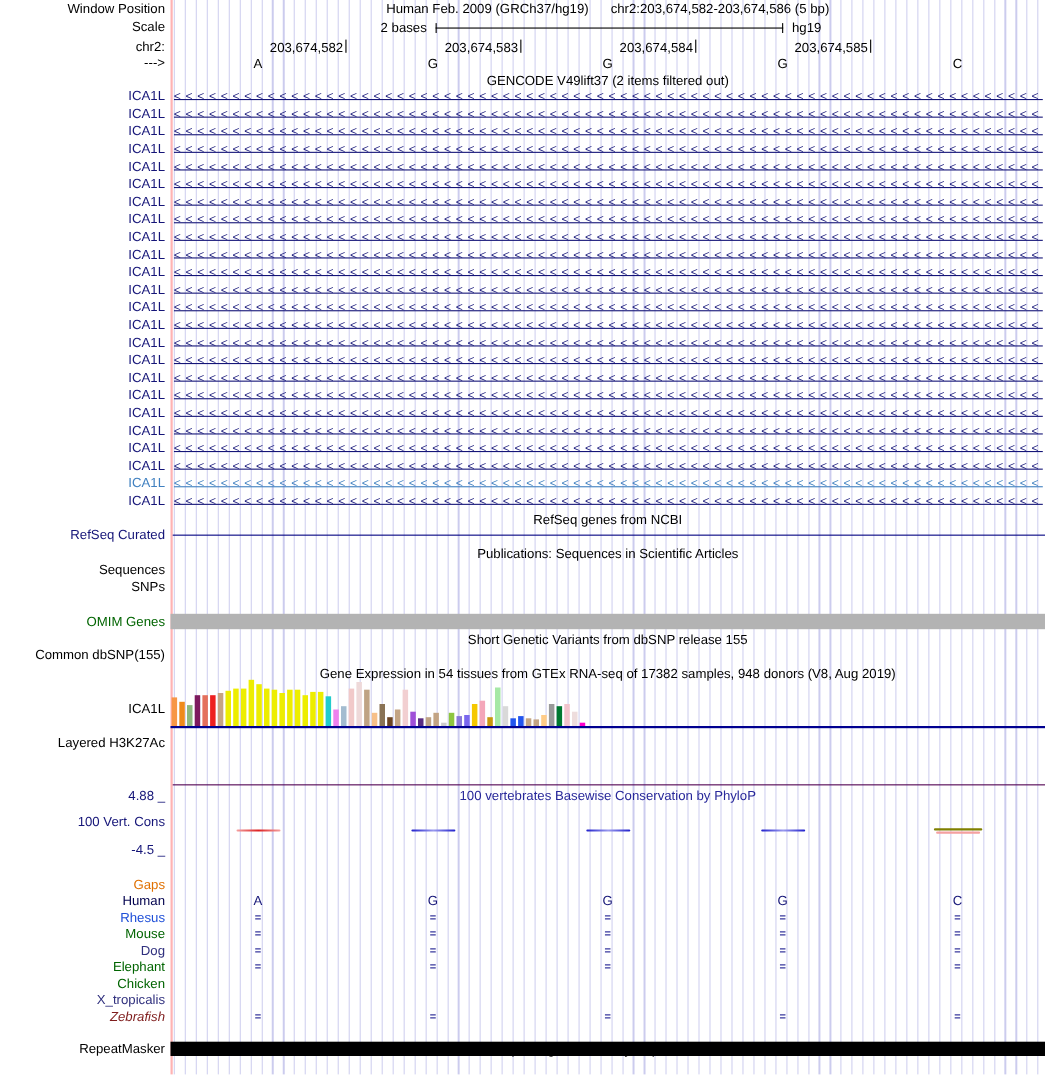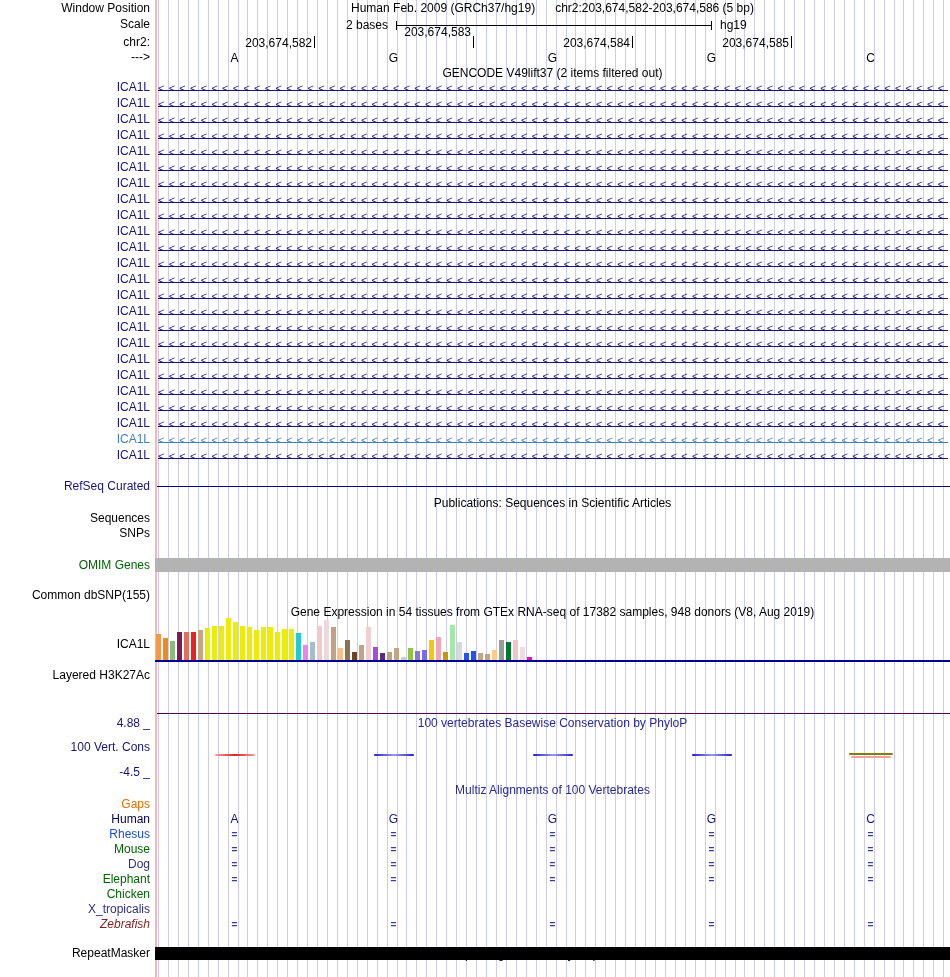--- a/index.html
+++ b/index.html
@@ -46,21 +46,21 @@
   <div class="coordlbl" style="left:290px;top:18px;width:98px">2 bases</div>
   <div style="position:absolute;left:396px;top:25px;width:316px;height:1px;background:#000"></div>
   <div class="tick" style="left:396px;top:21px;height:9px"></div>
   <div class="tick" style="left:711px;top:21px;height:9px"></div>
   <div class="coordlbl" style="left:720px;top:18px;text-align:left">hg19</div>
 
   <div class="lbl" style="top:35px">chr2:</div>
   <div id="coord-row">
       <div class="coordlbl" style="left: 212px; top: 36px; width: 100px;">203,674,582</div>
       <div class="tick" style="left: 314px; top: 36px; height: 12px;"></div>
-      <div class="coordlbl" style="left: 371px; top: 25px; width: 100px;">203,674,583</div>
+      <div class="coordlbl" style="left: 371px; top: 36px; width: 100px;">203,674,583</div>
       <div class="tick" style="left: 473px; top: 36px; height: 12px;"></div>
       <div class="coordlbl" style="left: 530px; top: 36px; width: 100px;">203,674,584</div>
       <div class="tick" style="left: 632px; top: 36px; height: 12px;"></div>
       <div class="coordlbl" style="left: 689px; top: 36px; width: 100px;">203,674,585</div>
       <div class="tick" style="left: 791px; top: 36px; height: 12px;"></div>
     </div>
 
   <div class="lbl" style="top:50px">---&gt;</div>
   <div id="base-row">
       <div class="basecell" style="left: 221.5px; top: 51px;">A</div>
@@ -91,30 +91,32 @@
       <div class="gene-row" style="top: 336px;"><span>&lt; &lt; &lt; &lt; &lt; &lt; &lt; &lt; &lt; &lt; &lt; &lt; &lt; &lt; &lt; &lt; &lt; &lt; &lt; &lt; &lt; &lt; &lt; &lt; &lt; &lt; &lt; &lt; &lt; &lt; &lt; &lt; &lt; &lt; &lt; &lt; &lt; &lt; &lt; &lt; &lt; &lt; &lt; &lt; &lt; &lt; &lt; &lt; &lt; &lt; &lt; &lt; &lt; &lt; &lt; &lt; &lt; &lt; &lt; &lt; &lt; &lt; &lt; &lt; &lt; &lt; &lt; &lt; &lt; &lt; &lt; &lt; &lt; &lt; &lt; &lt; &lt; &lt; &lt; &lt; &lt; &lt; &lt; &lt; &lt; &lt; &lt; &lt; &lt; &lt; &lt; &lt; &lt; &lt; &lt; &lt; &lt; &lt; &lt; &lt; &lt; &lt; &lt; &lt; &lt; &lt; &lt; &lt; &lt; &lt; &lt; &lt; &lt; &lt; &lt; &lt; &lt; &lt; &lt; &lt; &lt; &lt; &lt; &lt; &lt; &lt; &lt; &lt; &lt; &lt; &lt; &lt; &lt; &lt; &lt; &lt; &lt; &lt; &lt; &lt; &lt; &lt; &lt; &lt; &lt; &lt; &lt; &lt; &lt; &lt; &lt; &lt; &lt; &lt; &lt; &lt; &lt; &lt; &lt; &lt;</span></div>
       <div class="gene-row" style="top: 352px;"><span>&lt; &lt; &lt; &lt; &lt; &lt; &lt; &lt; &lt; &lt; &lt; &lt; &lt; &lt; &lt; &lt; &lt; &lt; &lt; &lt; &lt; &lt; &lt; &lt; &lt; &lt; &lt; &lt; &lt; &lt; &lt; &lt; &lt; &lt; &lt; &lt; &lt; &lt; &lt; &lt; &lt; &lt; &lt; &lt; &lt; &lt; &lt; &lt; &lt; &lt; &lt; &lt; &lt; &lt; &lt; &lt; &lt; &lt; &lt; &lt; &lt; &lt; &lt; &lt; &lt; &lt; &lt; &lt; &lt; &lt; &lt; &lt; &lt; &lt; &lt; &lt; &lt; &lt; &lt; &lt; &lt; &lt; &lt; &lt; &lt; &lt; &lt; &lt; &lt; &lt; &lt; &lt; &lt; &lt; &lt; &lt; &lt; &lt; &lt; &lt; &lt; &lt; &lt; &lt; &lt; &lt; &lt; &lt; &lt; &lt; &lt; &lt; &lt; &lt; &lt; &lt; &lt; &lt; &lt; &lt; &lt; &lt; &lt; &lt; &lt; &lt; &lt; &lt; &lt; &lt; &lt; &lt; &lt; &lt; &lt; &lt; &lt; &lt; &lt; &lt; &lt; &lt; &lt; &lt; &lt; &lt; &lt; &lt; &lt; &lt; &lt; &lt; &lt; &lt; &lt; &lt; &lt; &lt; &lt; &lt;</span></div>
       <div class="gene-row" style="top: 368px;"><span>&lt; &lt; &lt; &lt; &lt; &lt; &lt; &lt; &lt; &lt; &lt; &lt; &lt; &lt; &lt; &lt; &lt; &lt; &lt; &lt; &lt; &lt; &lt; &lt; &lt; &lt; &lt; &lt; &lt; &lt; &lt; &lt; &lt; &lt; &lt; &lt; &lt; &lt; &lt; &lt; &lt; &lt; &lt; &lt; &lt; &lt; &lt; &lt; &lt; &lt; &lt; &lt; &lt; &lt; &lt; &lt; &lt; &lt; &lt; &lt; &lt; &lt; &lt; &lt; &lt; &lt; &lt; &lt; &lt; &lt; &lt; &lt; &lt; &lt; &lt; &lt; &lt; &lt; &lt; &lt; &lt; &lt; &lt; &lt; &lt; &lt; &lt; &lt; &lt; &lt; &lt; &lt; &lt; &lt; &lt; &lt; &lt; &lt; &lt; &lt; &lt; &lt; &lt; &lt; &lt; &lt; &lt; &lt; &lt; &lt; &lt; &lt; &lt; &lt; &lt; &lt; &lt; &lt; &lt; &lt; &lt; &lt; &lt; &lt; &lt; &lt; &lt; &lt; &lt; &lt; &lt; &lt; &lt; &lt; &lt; &lt; &lt; &lt; &lt; &lt; &lt; &lt; &lt; &lt; &lt; &lt; &lt; &lt; &lt; &lt; &lt; &lt; &lt; &lt; &lt; &lt; &lt; &lt; &lt; &lt;</span></div>
       <div class="gene-row" style="top: 384px;"><span>&lt; &lt; &lt; &lt; &lt; &lt; &lt; &lt; &lt; &lt; &lt; &lt; &lt; &lt; &lt; &lt; &lt; &lt; &lt; &lt; &lt; &lt; &lt; &lt; &lt; &lt; &lt; &lt; &lt; &lt; &lt; &lt; &lt; &lt; &lt; &lt; &lt; &lt; &lt; &lt; &lt; &lt; &lt; &lt; &lt; &lt; &lt; &lt; &lt; &lt; &lt; &lt; &lt; &lt; &lt; &lt; &lt; &lt; &lt; &lt; &lt; &lt; &lt; &lt; &lt; &lt; &lt; &lt; &lt; &lt; &lt; &lt; &lt; &lt; &lt; &lt; &lt; &lt; &lt; &lt; &lt; &lt; &lt; &lt; &lt; &lt; &lt; &lt; &lt; &lt; &lt; &lt; &lt; &lt; &lt; &lt; &lt; &lt; &lt; &lt; &lt; &lt; &lt; &lt; &lt; &lt; &lt; &lt; &lt; &lt; &lt; &lt; &lt; &lt; &lt; &lt; &lt; &lt; &lt; &lt; &lt; &lt; &lt; &lt; &lt; &lt; &lt; &lt; &lt; &lt; &lt; &lt; &lt; &lt; &lt; &lt; &lt; &lt; &lt; &lt; &lt; &lt; &lt; &lt; &lt; &lt; &lt; &lt; &lt; &lt; &lt; &lt; &lt; &lt; &lt; &lt; &lt; &lt; &lt; &lt;</span></div>
       <div class="gene-row" style="top: 400px;"><span>&lt; &lt; &lt; &lt; &lt; &lt; &lt; &lt; &lt; &lt; &lt; &lt; &lt; &lt; &lt; &lt; &lt; &lt; &lt; &lt; &lt; &lt; &lt; &lt; &lt; &lt; &lt; &lt; &lt; &lt; &lt; &lt; &lt; &lt; &lt; &lt; &lt; &lt; &lt; &lt; &lt; &lt; &lt; &lt; &lt; &lt; &lt; &lt; &lt; &lt; &lt; &lt; &lt; &lt; &lt; &lt; &lt; &lt; &lt; &lt; &lt; &lt; &lt; &lt; &lt; &lt; &lt; &lt; &lt; &lt; &lt; &lt; &lt; &lt; &lt; &lt; &lt; &lt; &lt; &lt; &lt; &lt; &lt; &lt; &lt; &lt; &lt; &lt; &lt; &lt; &lt; &lt; &lt; &lt; &lt; &lt; &lt; &lt; &lt; &lt; &lt; &lt; &lt; &lt; &lt; &lt; &lt; &lt; &lt; &lt; &lt; &lt; &lt; &lt; &lt; &lt; &lt; &lt; &lt; &lt; &lt; &lt; &lt; &lt; &lt; &lt; &lt; &lt; &lt; &lt; &lt; &lt; &lt; &lt; &lt; &lt; &lt; &lt; &lt; &lt; &lt; &lt; &lt; &lt; &lt; &lt; &lt; &lt; &lt; &lt; &lt; &lt; &lt; &lt; &lt; &lt; &lt; &lt; &lt; &lt;</span></div>
       <div class="gene-row" style="top: 416px;"><span>&lt; &lt; &lt; &lt; &lt; &lt; &lt; &lt; &lt; &lt; &lt; &lt; &lt; &lt; &lt; &lt; &lt; &lt; &lt; &lt; &lt; &lt; &lt; &lt; &lt; &lt; &lt; &lt; &lt; &lt; &lt; &lt; &lt; &lt; &lt; &lt; &lt; &lt; &lt; &lt; &lt; &lt; &lt; &lt; &lt; &lt; &lt; &lt; &lt; &lt; &lt; &lt; &lt; &lt; &lt; &lt; &lt; &lt; &lt; &lt; &lt; &lt; &lt; &lt; &lt; &lt; &lt; &lt; &lt; &lt; &lt; &lt; &lt; &lt; &lt; &lt; &lt; &lt; &lt; &lt; &lt; &lt; &lt; &lt; &lt; &lt; &lt; &lt; &lt; &lt; &lt; &lt; &lt; &lt; &lt; &lt; &lt; &lt; &lt; &lt; &lt; &lt; &lt; &lt; &lt; &lt; &lt; &lt; &lt; &lt; &lt; &lt; &lt; &lt; &lt; &lt; &lt; &lt; &lt; &lt; &lt; &lt; &lt; &lt; &lt; &lt; &lt; &lt; &lt; &lt; &lt; &lt; &lt; &lt; &lt; &lt; &lt; &lt; &lt; &lt; &lt; &lt; &lt; &lt; &lt; &lt; &lt; &lt; &lt; &lt; &lt; &lt; &lt; &lt; &lt; &lt; &lt; &lt; &lt; &lt;</span></div>
       <div class="gene-row hl" style="top: 432px;"><span>&lt; &lt; &lt; &lt; &lt; &lt; &lt; &lt; &lt; &lt; &lt; &lt; &lt; &lt; &lt; &lt; &lt; &lt; &lt; &lt; &lt; &lt; &lt; &lt; &lt; &lt; &lt; &lt; &lt; &lt; &lt; &lt; &lt; &lt; &lt; &lt; &lt; &lt; &lt; &lt; &lt; &lt; &lt; &lt; &lt; &lt; &lt; &lt; &lt; &lt; &lt; &lt; &lt; &lt; &lt; &lt; &lt; &lt; &lt; &lt; &lt; &lt; &lt; &lt; &lt; &lt; &lt; &lt; &lt; &lt; &lt; &lt; &lt; &lt; &lt; &lt; &lt; &lt; &lt; &lt; &lt; &lt; &lt; &lt; &lt; &lt; &lt; &lt; &lt; &lt; &lt; &lt; &lt; &lt; &lt; &lt; &lt; &lt; &lt; &lt; &lt; &lt; &lt; &lt; &lt; &lt; &lt; &lt; &lt; &lt; &lt; &lt; &lt; &lt; &lt; &lt; &lt; &lt; &lt; &lt; &lt; &lt; &lt; &lt; &lt; &lt; &lt; &lt; &lt; &lt; &lt; &lt; &lt; &lt; &lt; &lt; &lt; &lt; &lt; &lt; &lt; &lt; &lt; &lt; &lt; &lt; &lt; &lt; &lt; &lt; &lt; &lt; &lt; &lt; &lt; &lt; &lt; &lt; &lt; &lt;</span></div>
       <div class="gene-row" style="top: 448px;"><span>&lt; &lt; &lt; &lt; &lt; &lt; &lt; &lt; &lt; &lt; &lt; &lt; &lt; &lt; &lt; &lt; &lt; &lt; &lt; &lt; &lt; &lt; &lt; &lt; &lt; &lt; &lt; &lt; &lt; &lt; &lt; &lt; &lt; &lt; &lt; &lt; &lt; &lt; &lt; &lt; &lt; &lt; &lt; &lt; &lt; &lt; &lt; &lt; &lt; &lt; &lt; &lt; &lt; &lt; &lt; &lt; &lt; &lt; &lt; &lt; &lt; &lt; &lt; &lt; &lt; &lt; &lt; &lt; &lt; &lt; &lt; &lt; &lt; &lt; &lt; &lt; &lt; &lt; &lt; &lt; &lt; &lt; &lt; &lt; &lt; &lt; &lt; &lt; &lt; &lt; &lt; &lt; &lt; &lt; &lt; &lt; &lt; &lt; &lt; &lt; &lt; &lt; &lt; &lt; &lt; &lt; &lt; &lt; &lt; &lt; &lt; &lt; &lt; &lt; &lt; &lt; &lt; &lt; &lt; &lt; &lt; &lt; &lt; &lt; &lt; &lt; &lt; &lt; &lt; &lt; &lt; &lt; &lt; &lt; &lt; &lt; &lt; &lt; &lt; &lt; &lt; &lt; &lt; &lt; &lt; &lt; &lt; &lt; &lt; &lt; &lt; &lt; &lt; &lt; &lt; &lt; &lt; &lt; &lt; &lt;</span></div>
     </div>
 
+  <div class="title" style="top:465px">RefSeq genes from NCBI</div>
   <div class="lbl" style="top:479px;color:#151578">RefSeq Curated</div>
   <div class="hline" style="top:486px;height:1px;background:#000080"></div>
 
   <div class="title" style="top:496px">Publications: Sequences in Scientific Articles</div>
   <div class="lbl" style="top:511px">Sequences</div>
   <div class="lbl" style="top:526px">SNPs</div>
 
   <div class="lbl" style="top:558px;color:#006400">OMIM Genes</div>
   <div class="hline" style="left:155px;width:795px;top:558px;height:14px;background:#b3b3b3"></div>
 
+  <div class="title" style="top:574px">Short Genetic Variants from dbSNP release 155</div>
   <div class="lbl" style="top:588px">Common dbSNP(155)</div>
 
   <div class="title" style="top:605px">Gene Expression in 54 tissues from GTEx RNA-seq of 17382 samples, 948 donors (V8, Aug 2019)</div>
   <div class="lbl" style="top:637px">ICA1L</div>
   <div id="gtex-bars">
       <div class="bar" style="left: 156px; top: 634px; height: 26px; background: rgb(247, 150, 70);"></div>
       <div class="bar" style="left: 163px; top: 638px; height: 22px; background: rgb(239, 138, 28);"></div>
       <div class="bar" style="left: 170px; top: 641px; height: 19px; background: rgb(141, 184, 126);"></div>
       <div class="bar" style="left: 177px; top: 632px; height: 28px; background: rgb(125, 26, 94);"></div>
       <div class="bar" style="left: 184px; top: 632px; height: 28px; background: rgb(228, 112, 92);"></div>
@@ -179,21 +181,20 @@
   <div id="cons-marks">
       <div class="consmark" style="left: 214.5px; top: 754px; width: 40px; background: linear-gradient(to right, rgb(244, 160, 160), rgb(221, 34, 34), rgb(244, 160, 160));"></div>
       <div class="consmark" style="left: 373.5px; top: 754px; width: 40px; background: linear-gradient(to right, rgb(34, 34, 204), rgb(153, 153, 238), rgb(34, 34, 204));"></div>
       <div class="consmark" style="left: 532.5px; top: 754px; width: 40px; background: linear-gradient(to right, rgb(34, 34, 204), rgb(153, 153, 238), rgb(34, 34, 204));"></div>
       <div class="consmark" style="left: 691.5px; top: 754px; width: 40px; background: linear-gradient(to right, rgb(34, 34, 204), rgb(153, 153, 238), rgb(34, 34, 204));"></div>
       <div class="consmark" style="left: 848.5px; top: 753px; width: 44px; background: rgb(128, 128, 0);"></div>
       <div class="consmark" style="left: 850.5px; top: 756px; width: 40px; background: rgb(244, 160, 160);"></div>
     </div>
   <div class="lbl" style="top:765px;color:#151578">-4.5 _</div>
 
-  <div class="title" style="top:783px;color:#28289a">Multiz Alignments of 100 Vertebrates</div>
   <div id="multiz-rows">
       <div class="basecell" style="left: 221.5px; top: 812px; color: rgb(21, 21, 120);">A</div>
       <div class="basecell" style="left: 380.5px; top: 812px; color: rgb(21, 21, 120);">G</div>
       <div class="basecell" style="left: 539.5px; top: 812px; color: rgb(21, 21, 120);">G</div>
       <div class="basecell" style="left: 698.5px; top: 812px; color: rgb(21, 21, 120);">G</div>
       <div class="basecell" style="left: 857.5px; top: 812px; color: rgb(21, 21, 120);">C</div>
       <div class="eqmark" style="left: 221.5px; top: 829px; color: rgb(58, 58, 158);">=</div>
       <div class="eqmark" style="left: 380.5px; top: 829px; color: rgb(58, 58, 158);">=</div>
       <div class="eqmark" style="left: 539.5px; top: 829px; color: rgb(58, 58, 158);">=</div>
       <div class="eqmark" style="left: 698.5px; top: 829px; color: rgb(58, 58, 158);">=</div>

